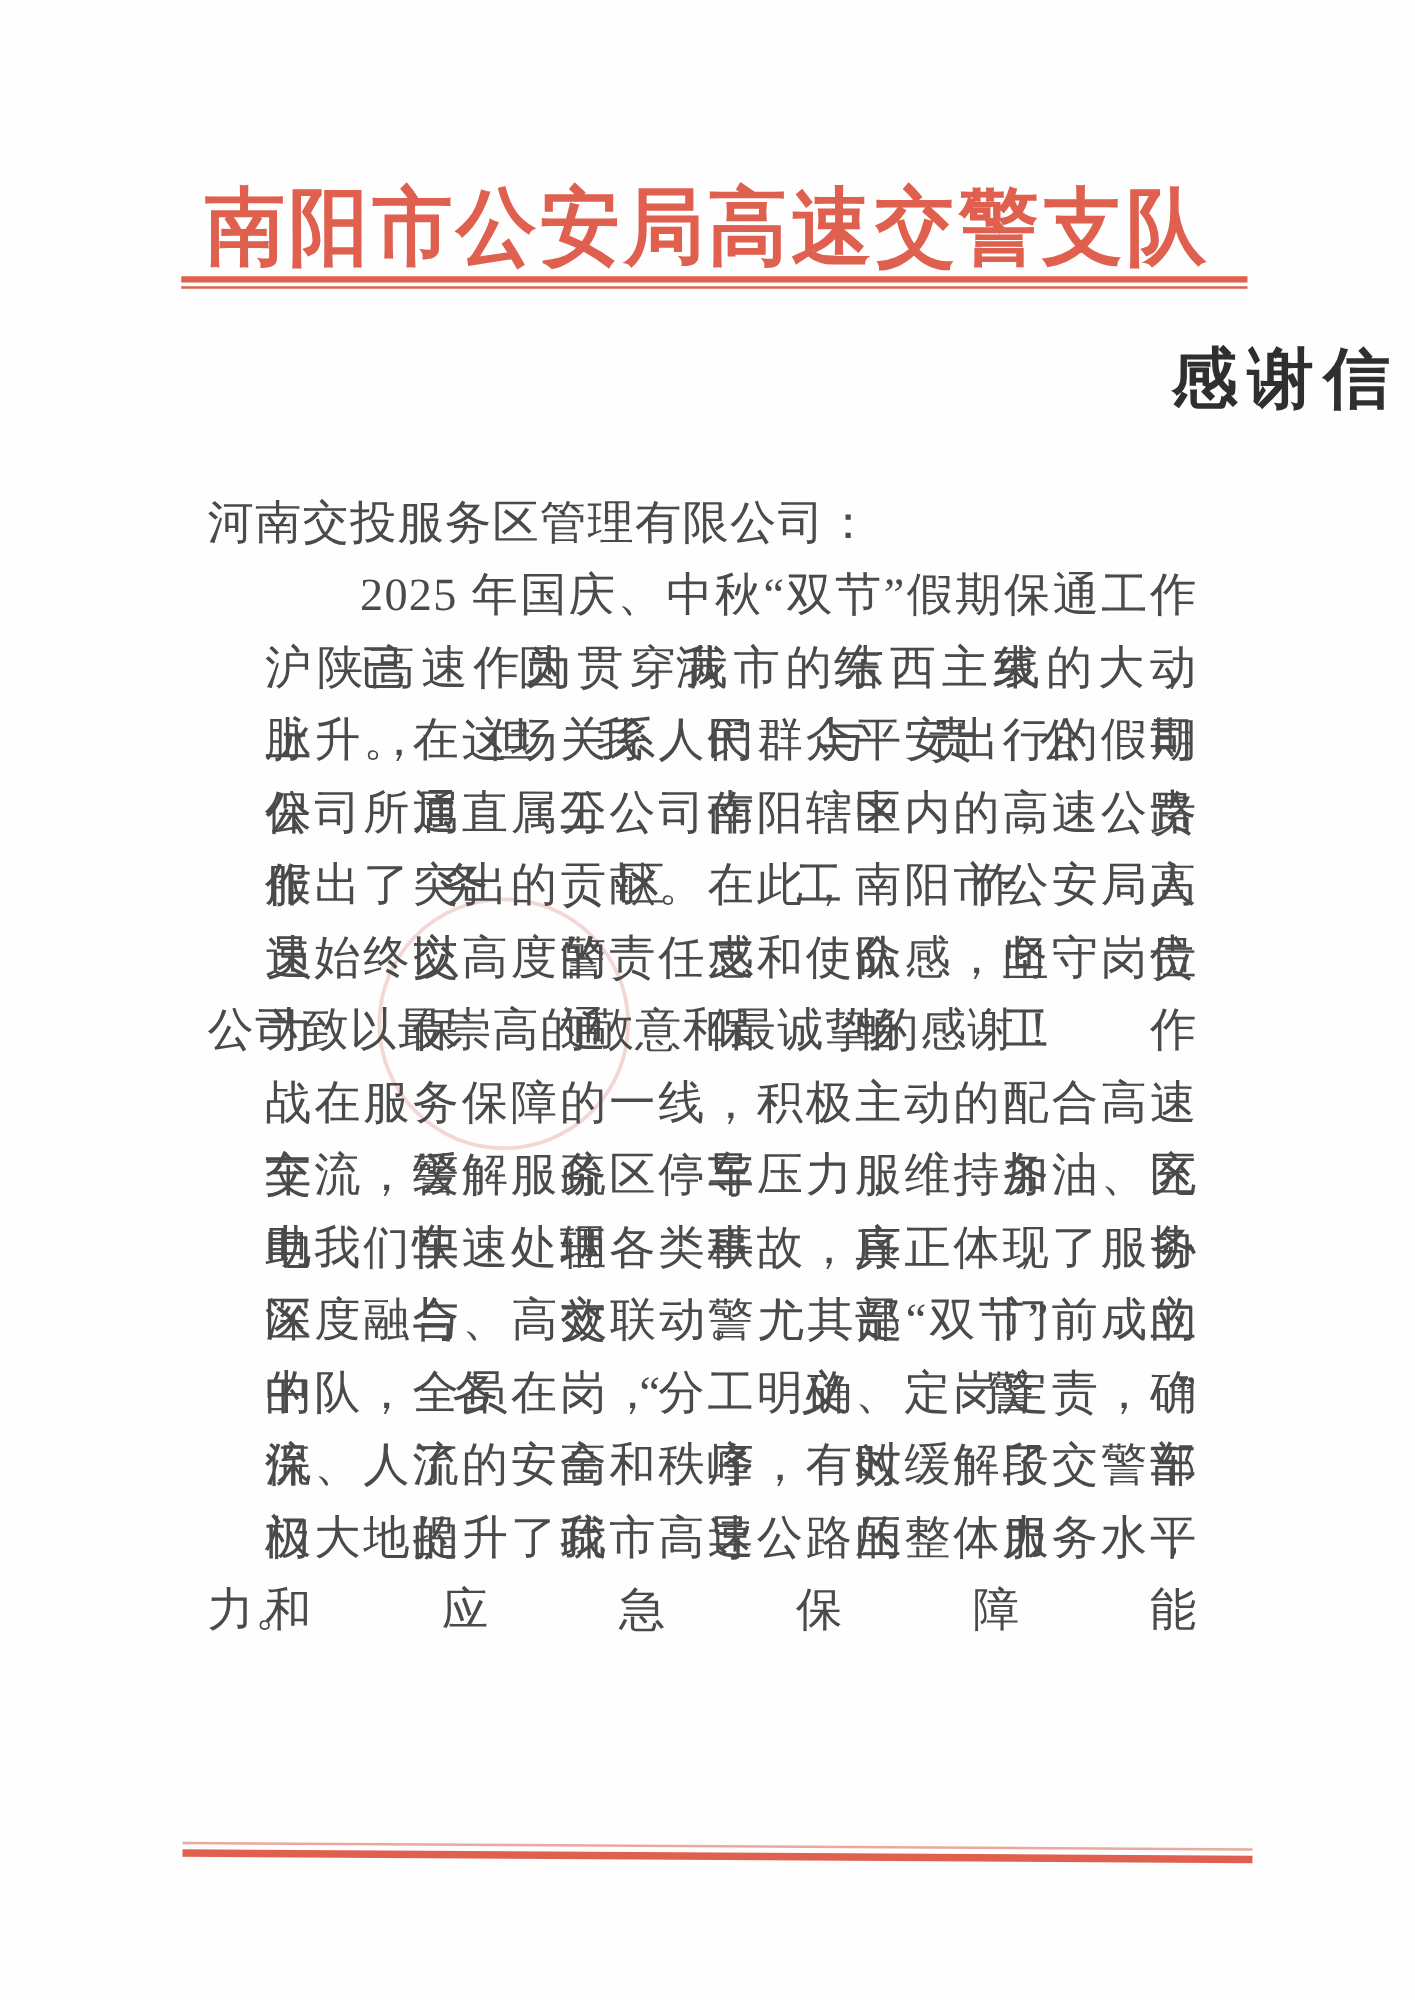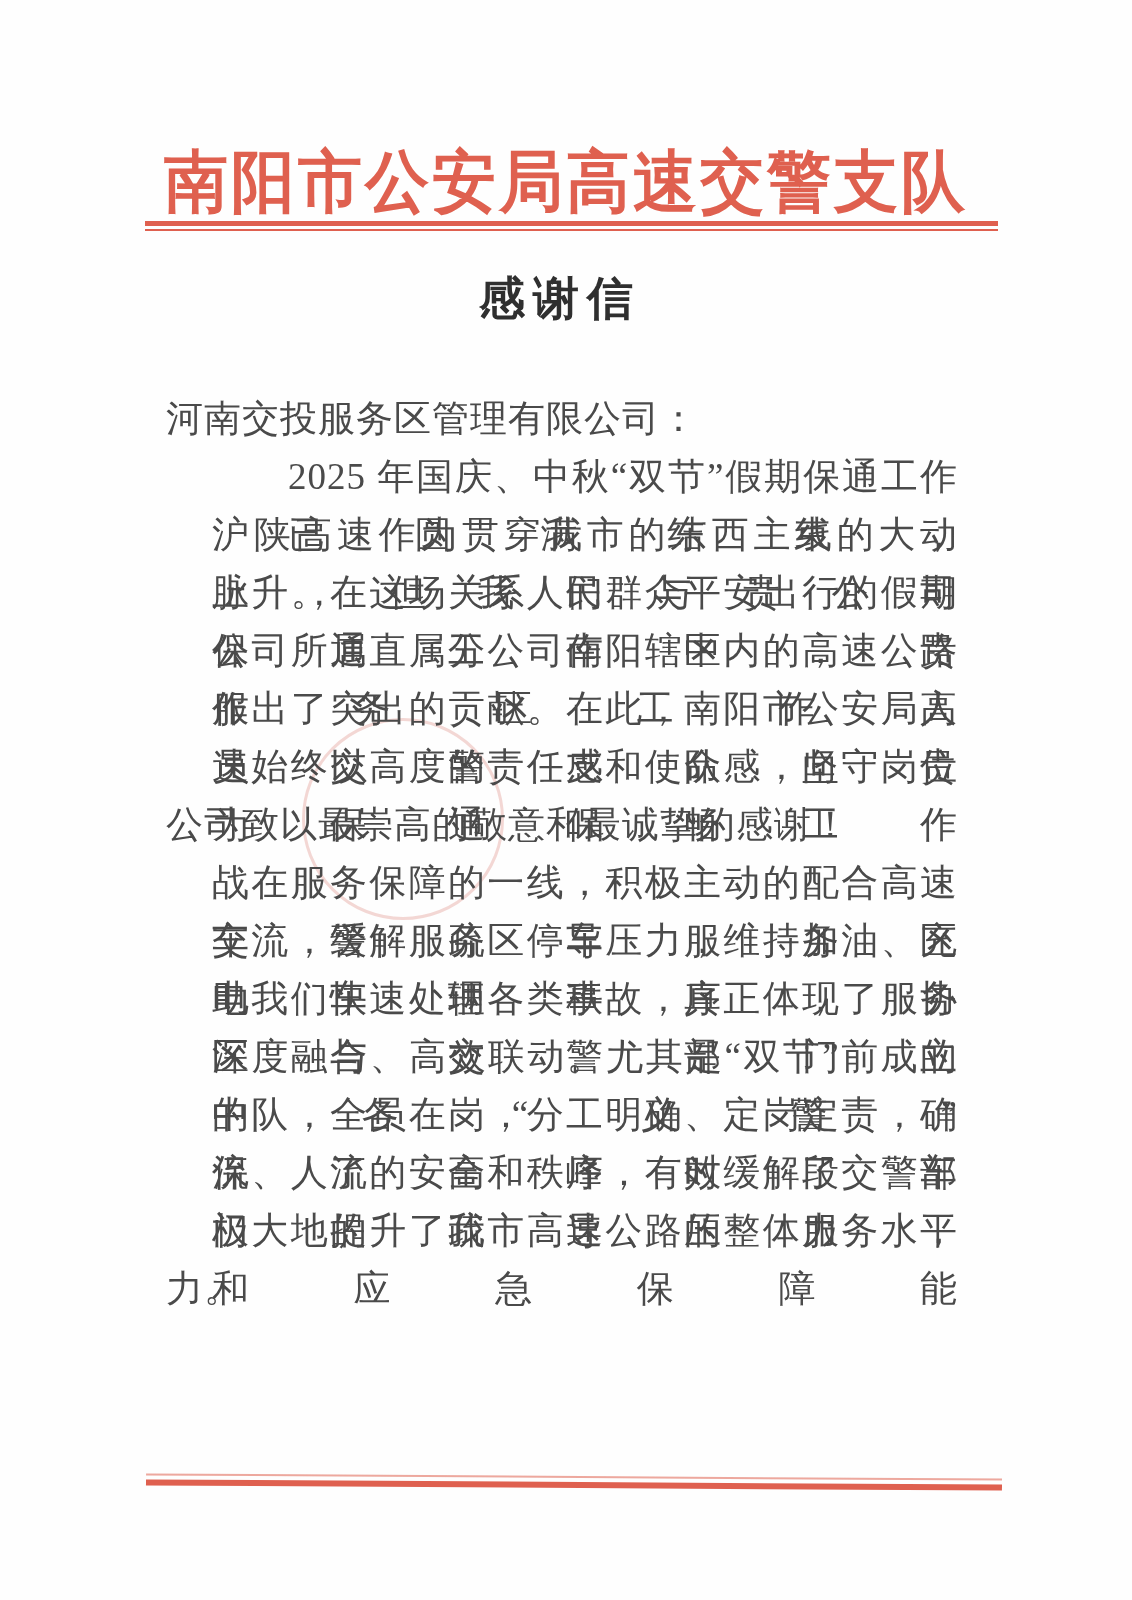--- a/index.html
+++ b/index.html
@@ -29,22 +29,22 @@
   }
   .header-rule{
     position:absolute;top:221px;left:145px;width:853px;
   }
   .header-rule .thick{height:5px;background:var(--accent);}
   .header-rule .gap{height:3px;background:transparent;}
   .header-rule .thin{height:2px;background:var(--accent);}
   
   .doc-title{
     position:absolute;top:268px;left:0;width:1120px;
-    text-align:center;
-    font-size:46px;font-weight:bold;
+    text-align:right;
+    font-size:53px;font-weight:bold;
     letter-spacing:8px;
     color:var(--title-ink);
     white-space:nowrap;
   }
   
   .body-lines{
     position:absolute;top:390px;left:166px;width:792px;
     color:var(--body-ink);
     font-size:37px;
     letter-spacing:1px;

